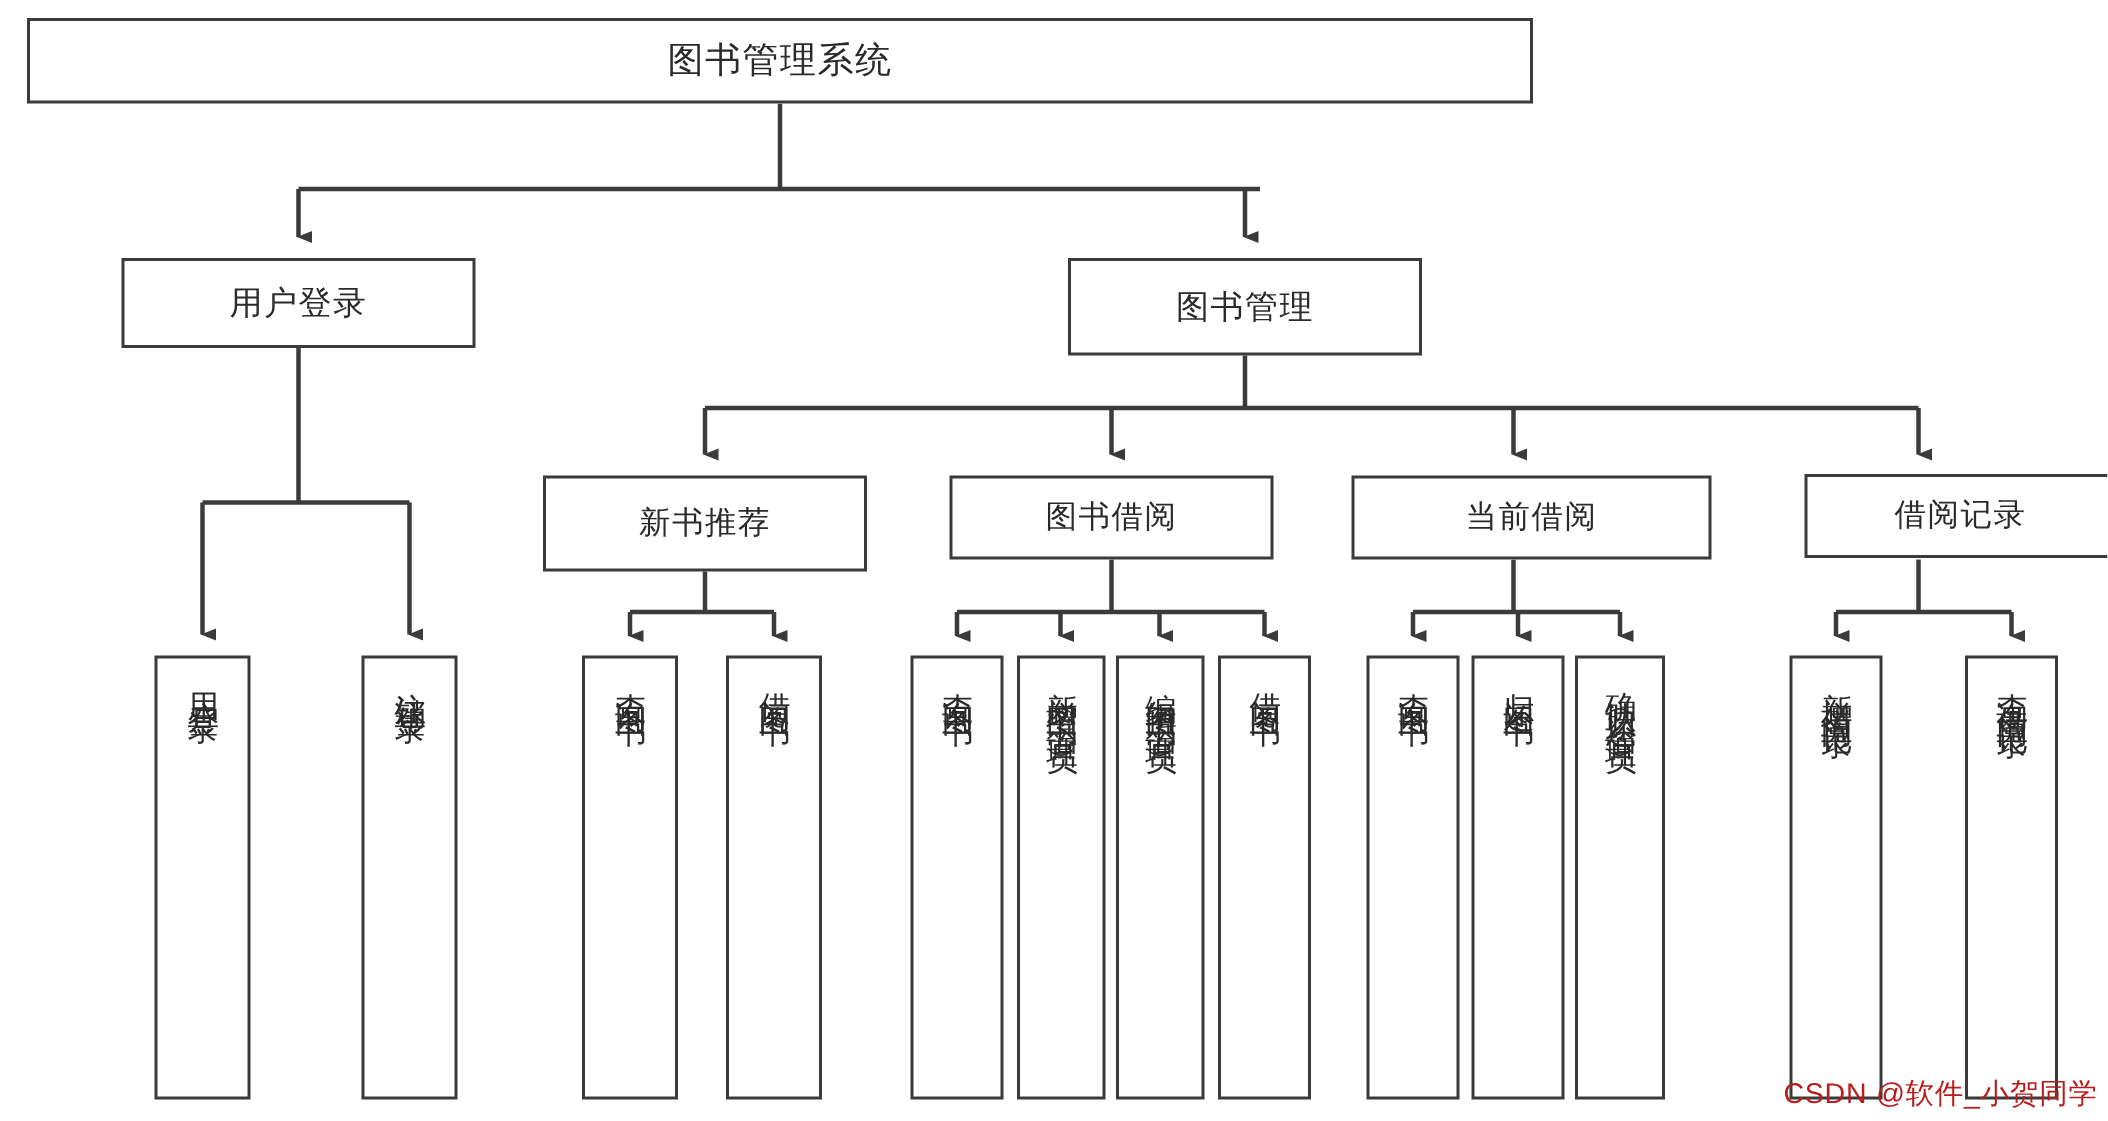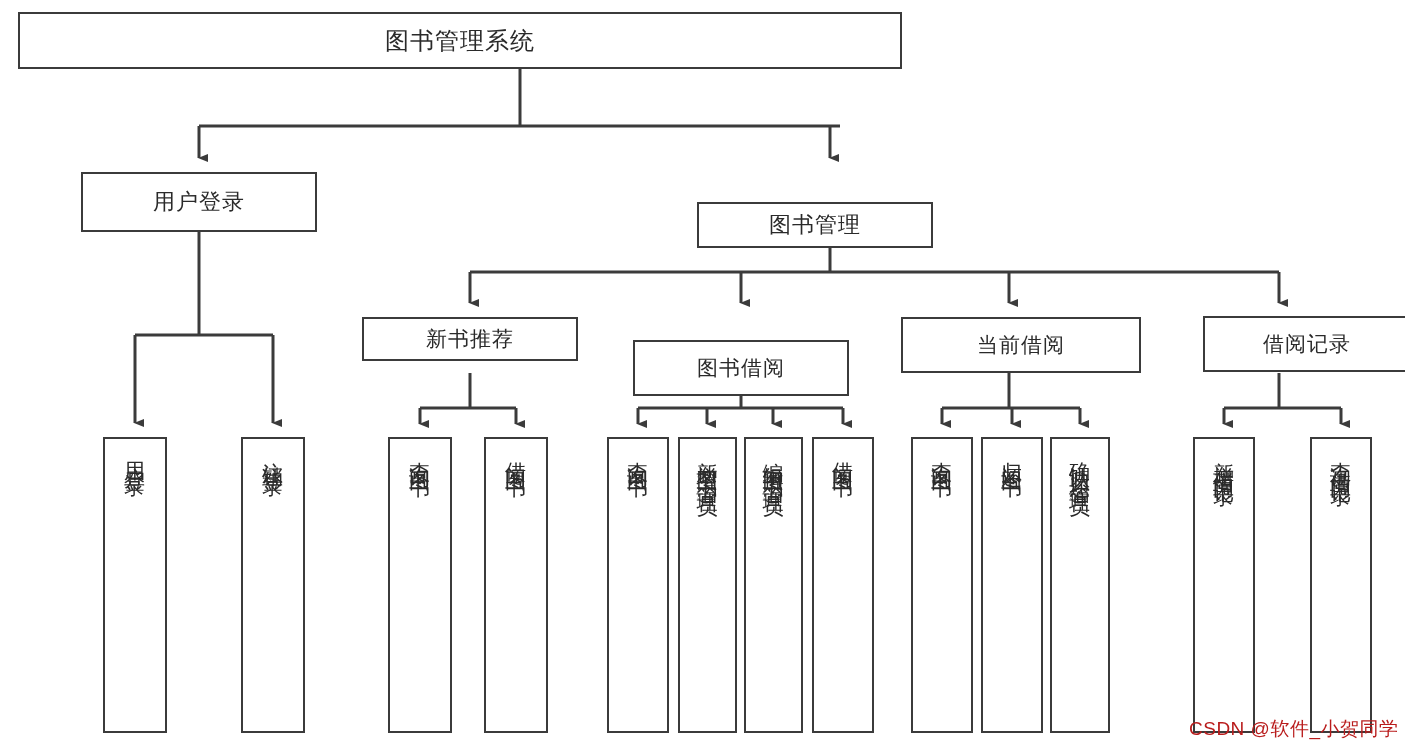--- a/index.html
+++ b/index.html
@@ -118,35 +118,35 @@
       <path d="M1012,408 L1012,424" marker-end="url(#arrowhead)"></path>
       <path d="M1080,408 L1080,424" marker-end="url(#arrowhead)"></path>
 
       <path d="M1279,373 L1279,408"></path>
       <path d="M1224,408 L1341,408"></path>
       <path d="M1224,408 L1224,424" marker-end="url(#arrowhead)"></path>
       <path d="M1341,408 L1341,424" marker-end="url(#arrowhead)"></path>
     </g>
   </svg>
 
-  <div class="node root" style="left:18px; top:12px; width:884px; height:57px;">
+  <div class="node root" style="left:18px; top:12px; width:1004px; height:57px;">
     <span class="label">图书管理系统</span>
   </div>
 
   <div class="node mid" style="left:81px; top:172px; width:236px; height:60px;">
     <span class="label">用户登录</span>
   </div>
-  <div class="node mid" style="left:697px; top:172px; width:236px; height:46px;margin-top:30px;">
+  <div class="node mid" style="left:712px; top:172px; width:236px; height:65px;">
     <span class="label">图书管理</span>
   </div>
 
-  <div class="node sub" style="left:362px; top:317px; width:216px; height:44px;">
+  <div class="node sub" style="left:362px; top:317px; width:216px; height:64px;">
     <span class="label">新书推荐</span>
   </div>
-  <div class="node sub" style="left:633px; top:317px; width:216px; height:56px;margin-top:23px;">
+  <div class="node sub" style="left:633px; top:317px; width:216px; height:56px;">
     <span class="label">图书借阅</span>
   </div>
   <div class="node sub" style="left:901px; top:317px; width:240px; height:56px;">
     <span class="label">当前借阅</span>
   </div>
   <div class="node sub" style="left:1171px; top:316px; width:208px; height:56px;margin-left:32px;">
     <span class="label">借阅记录</span>
   </div>
 
   <div class="node leaf" style="left:103px; top:437px; width:64px; height:296px;">

